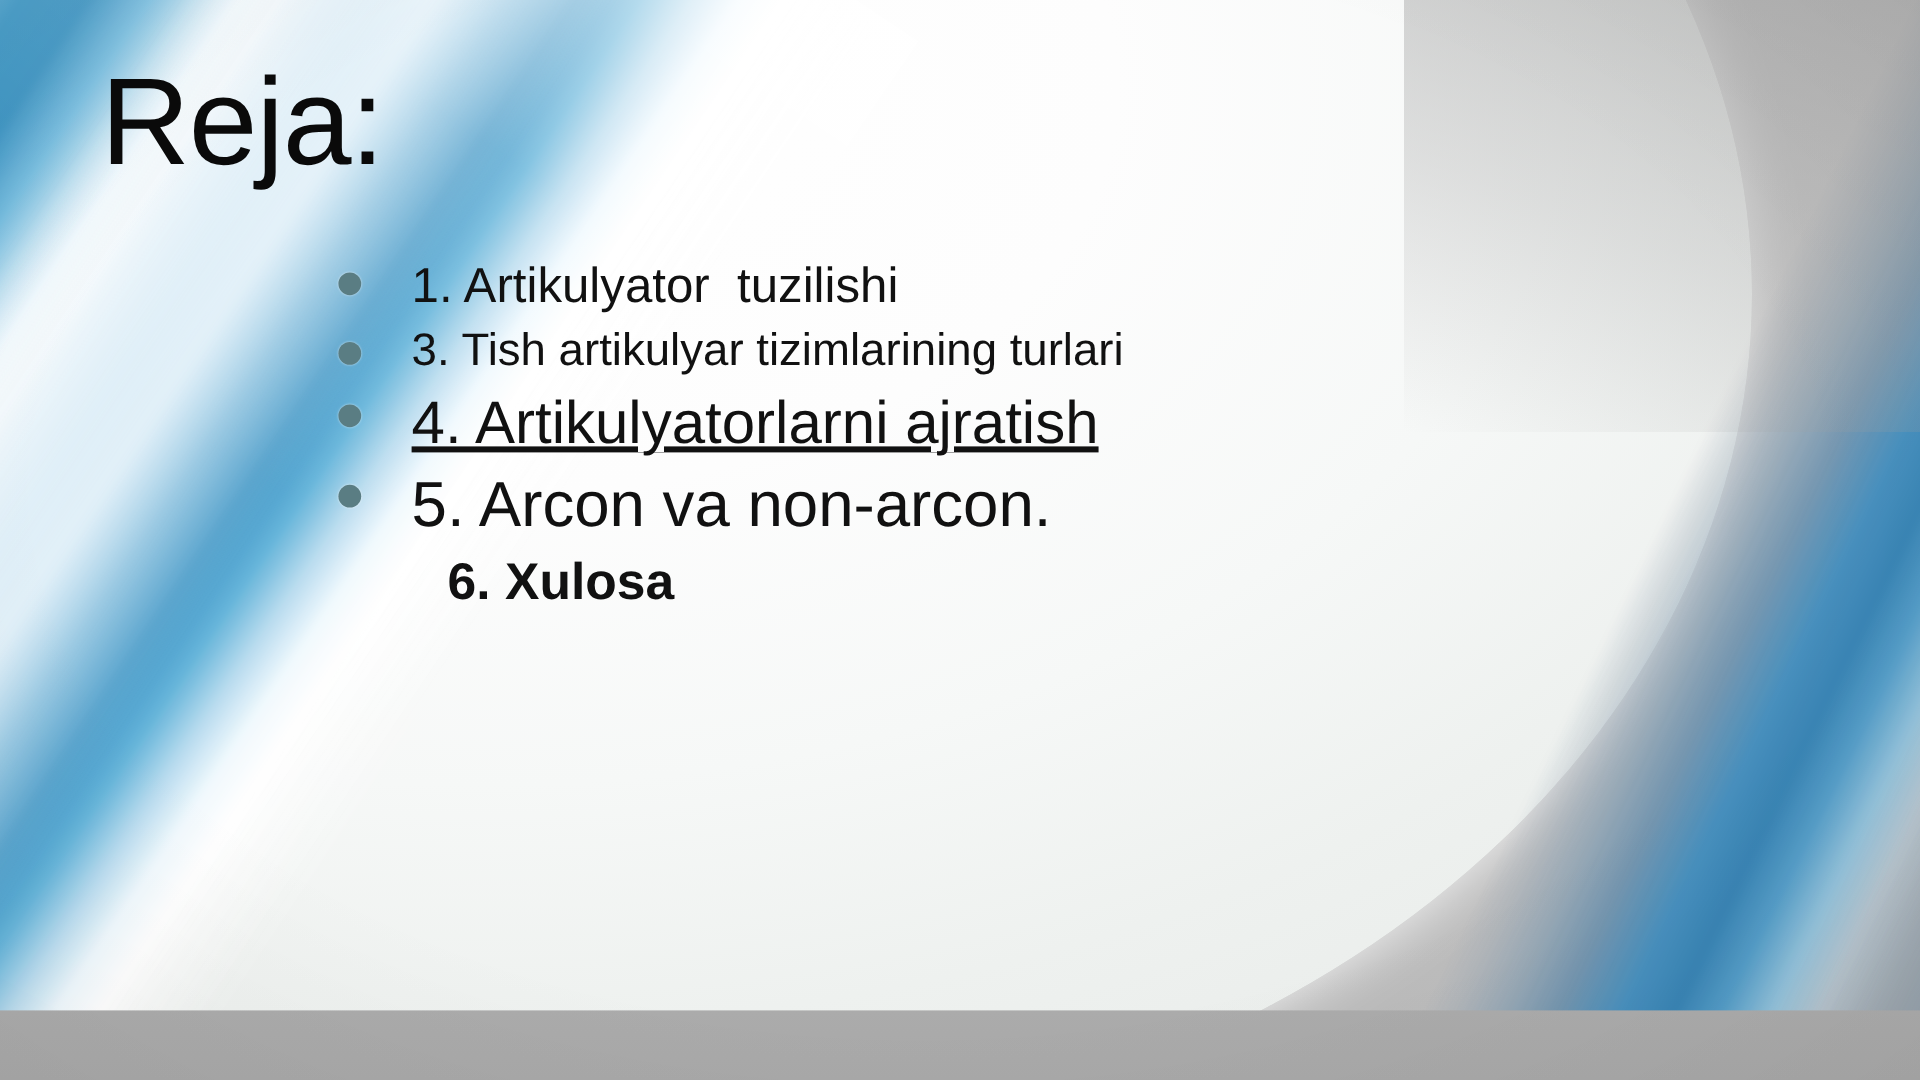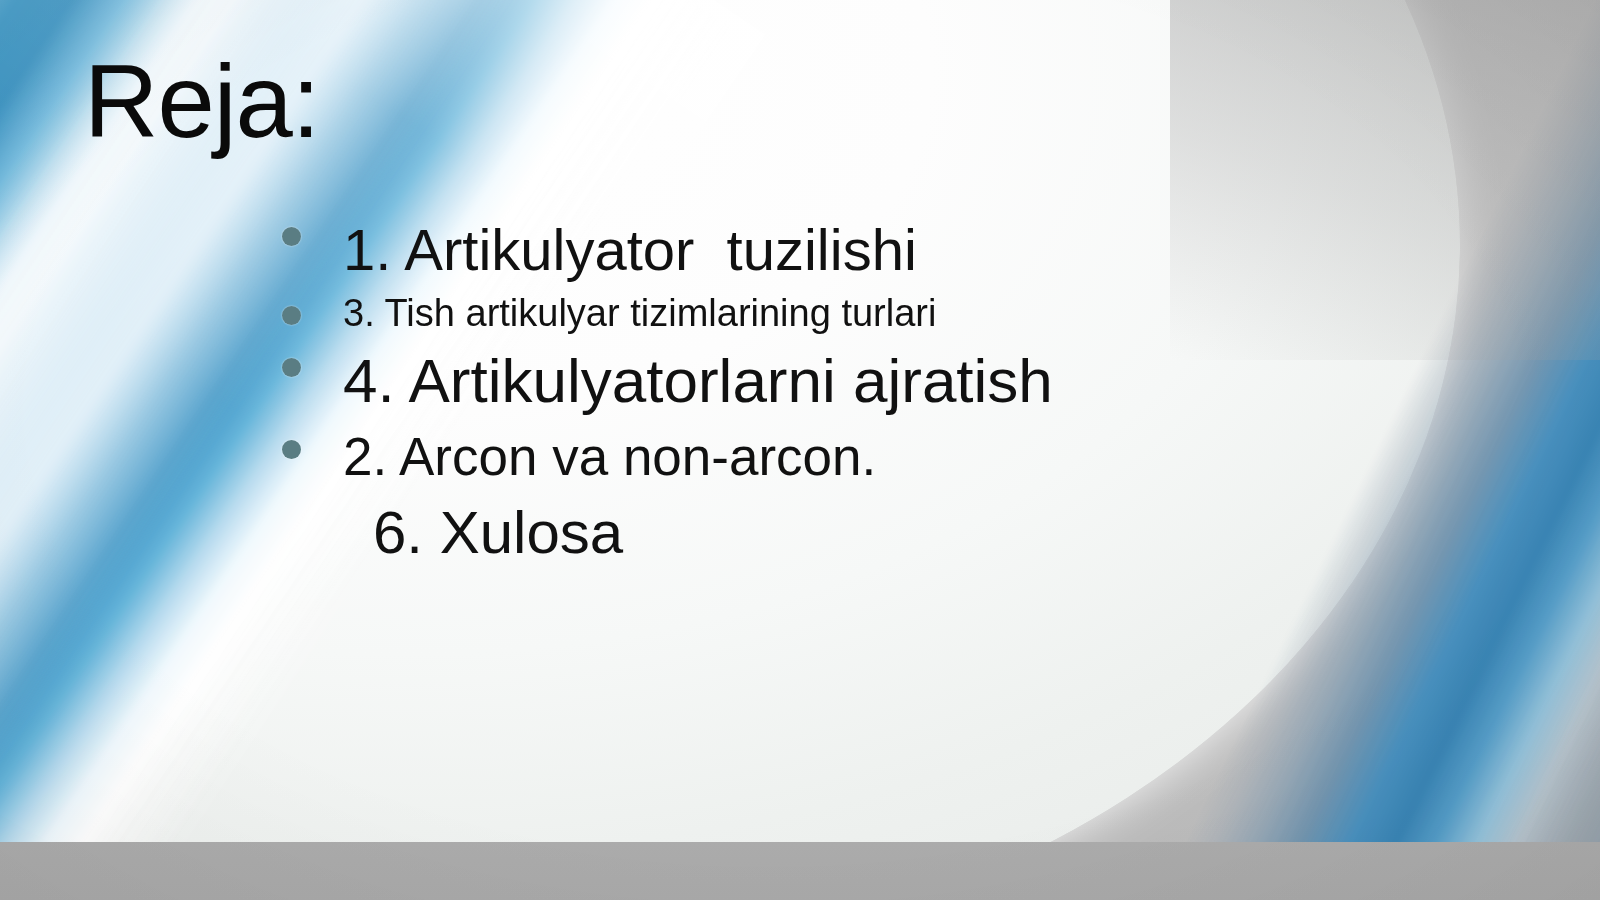--- a/index.html
+++ b/index.html
@@ -186,43 +186,43 @@
     box-shadow:0 0 2px rgba(255,255,255,.65);
   }
   .bullet-row .txt {
     display:block;
     padding-left:71px;
     font-weight:400;
     white-space:pre-wrap;
   }
 
   
-  .sz-1 .txt { font-size:58px; line-height:1.26; }
+  .sz-1 .txt { font-size:41px; line-height:1.26; }
   .sz-1 .marker { top:14px; }
 
   .sz-2 .txt { font-size:53px; line-height:1.26; }
   .sz-2 .marker { top:16px; }
 
   .sz-3 .txt { font-size:38px; line-height:1.26; }
   .sz-3 .marker { top:16px; }
 
-  .sz-4 .txt { font-size:62px; line-height:1.26; }
+  .sz-4 .txt { font-size:50px; line-height:1.26;text-decoration:underline; }
   .sz-4 .marker { top:16px; }
 
   .sz-5 .txt { font-size:53px; line-height:1.26; }
   .sz-5 .marker { top:16px; }
 
   
   .no-bullet { position:relative; display:block; color:#111111; }
   .no-bullet .txt {
     display:block;
     padding-left:101px;
-    font-size:60px;
+    font-size:43px;
     line-height:1.26;
-    font-weight:400;
+    font-weight:700;
   }
 </style>
 </head>
 <body>
 
 <div id="slide">
 
   <div class="bg-layer" id="white-shape"></div>
   <div class="bg-layer" id="ribbons-left"></div>
   <div class="bg-layer" id="ribbons-left-fade"></div>
@@ -248,21 +248,21 @@
       <span class="txt">3. Tish artikulyar tizimlarining turlari</span>
     </li>
 
     <li class="bullet-row sz-4">
       <span class="marker"></span>
       <span class="txt">4. Artikulyatorlarni ajratish</span>
     </li>
 
     <li class="bullet-row sz-5">
       <span class="marker"></span>
-      <span class="txt">2. Arcon va non-arcon.</span>
+      <span class="txt">5. Arcon va non-arcon.</span>
     </li>
 
     <li class="no-bullet">
       <span class="txt">6. Xulosa</span>
     </li>
 
   </ul>
 </div>
 
 </body></html>

